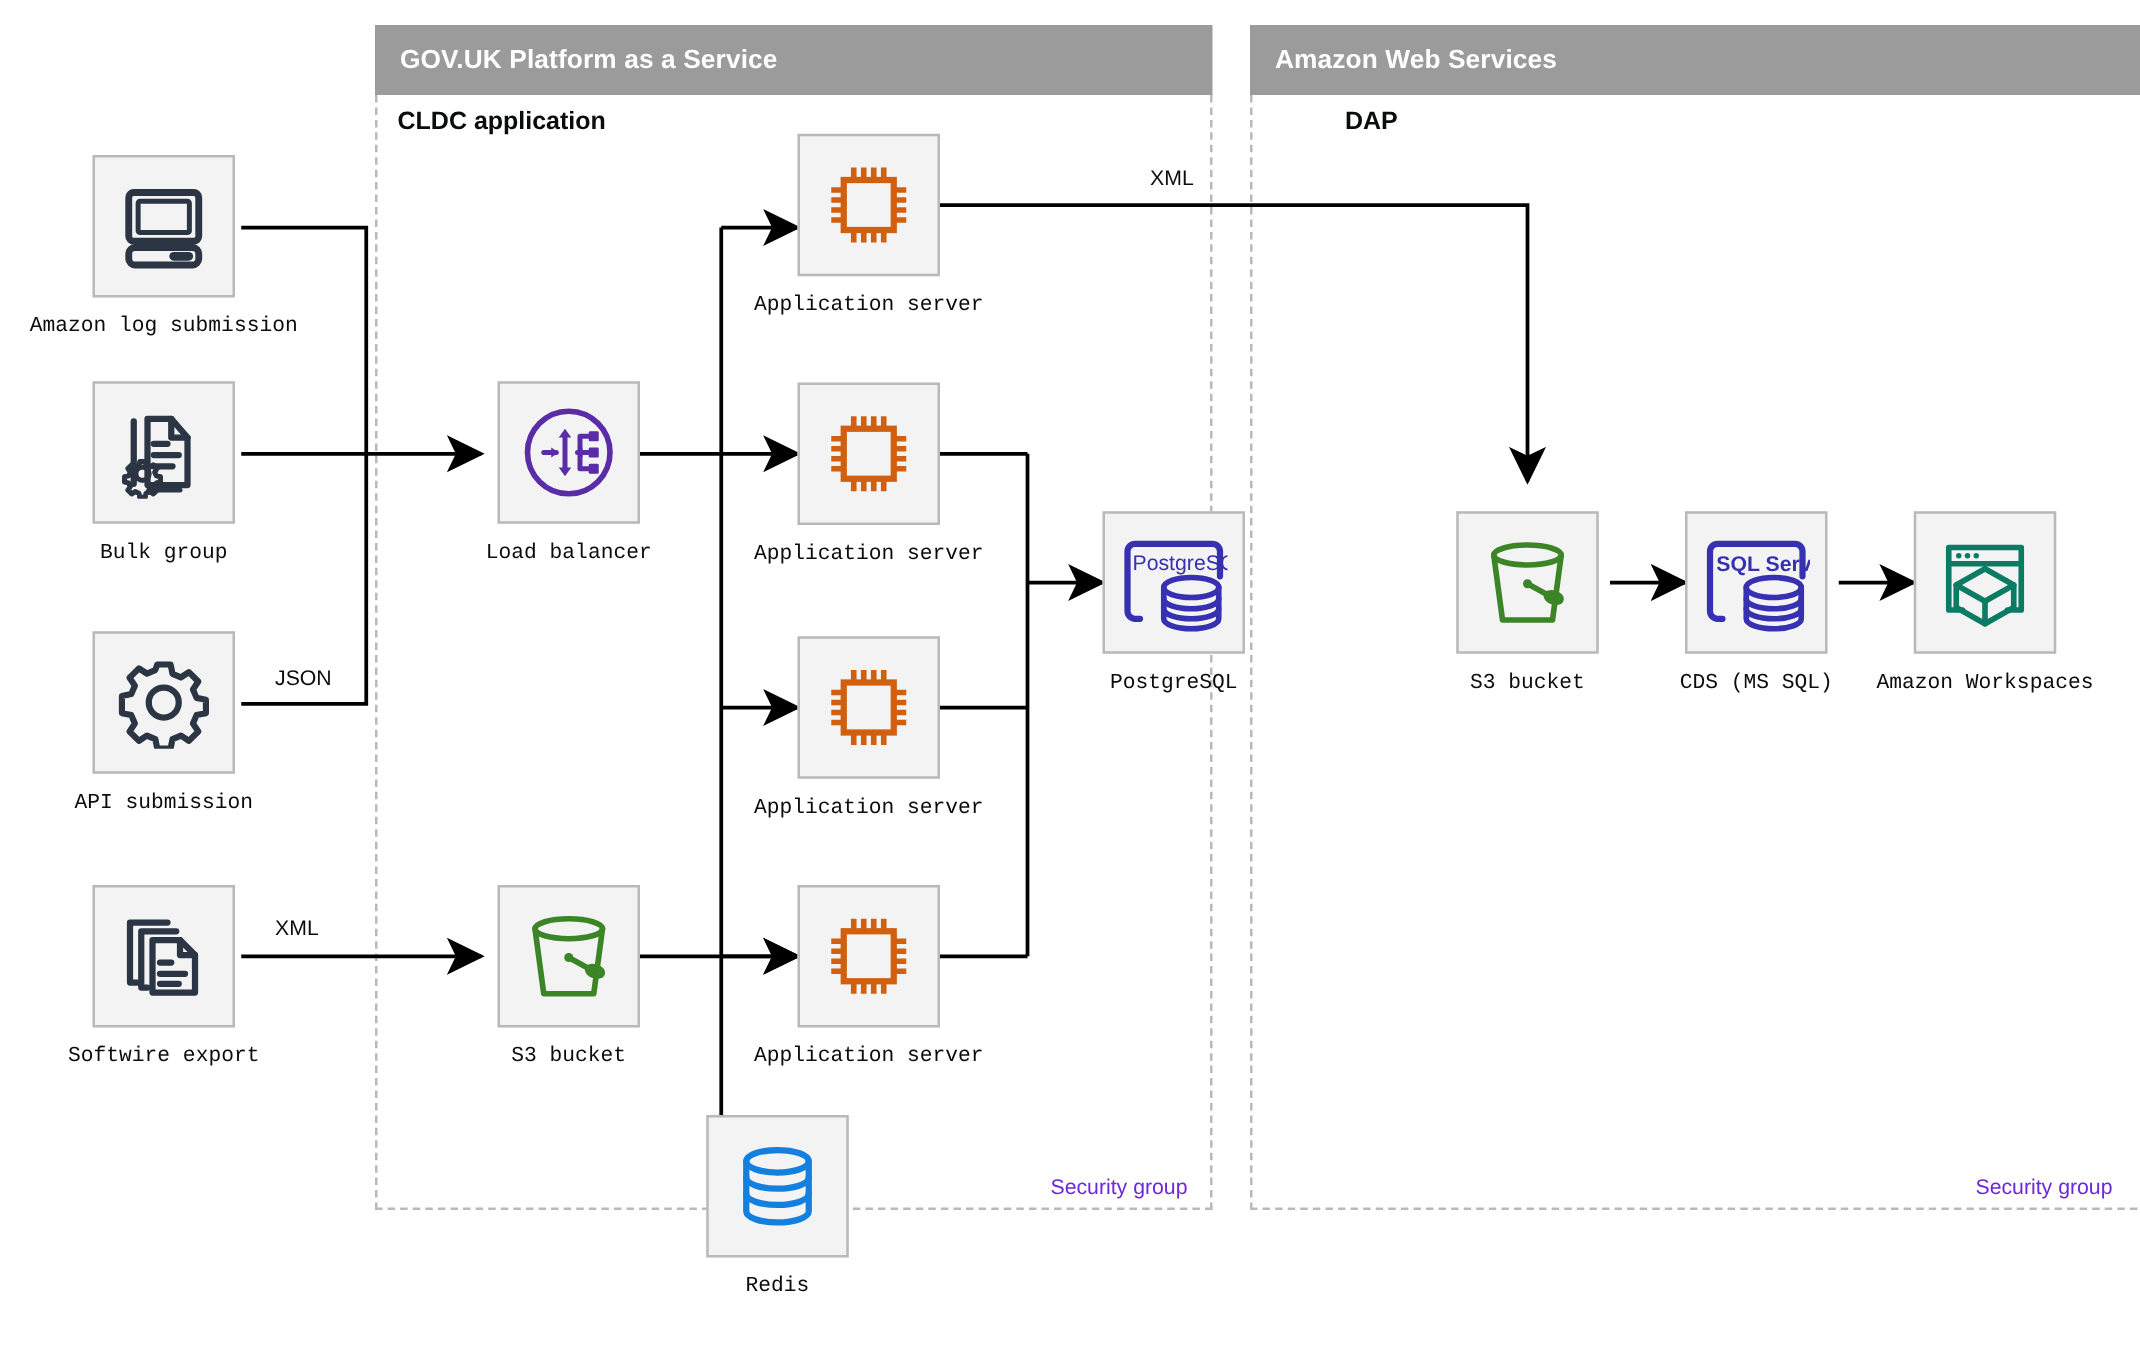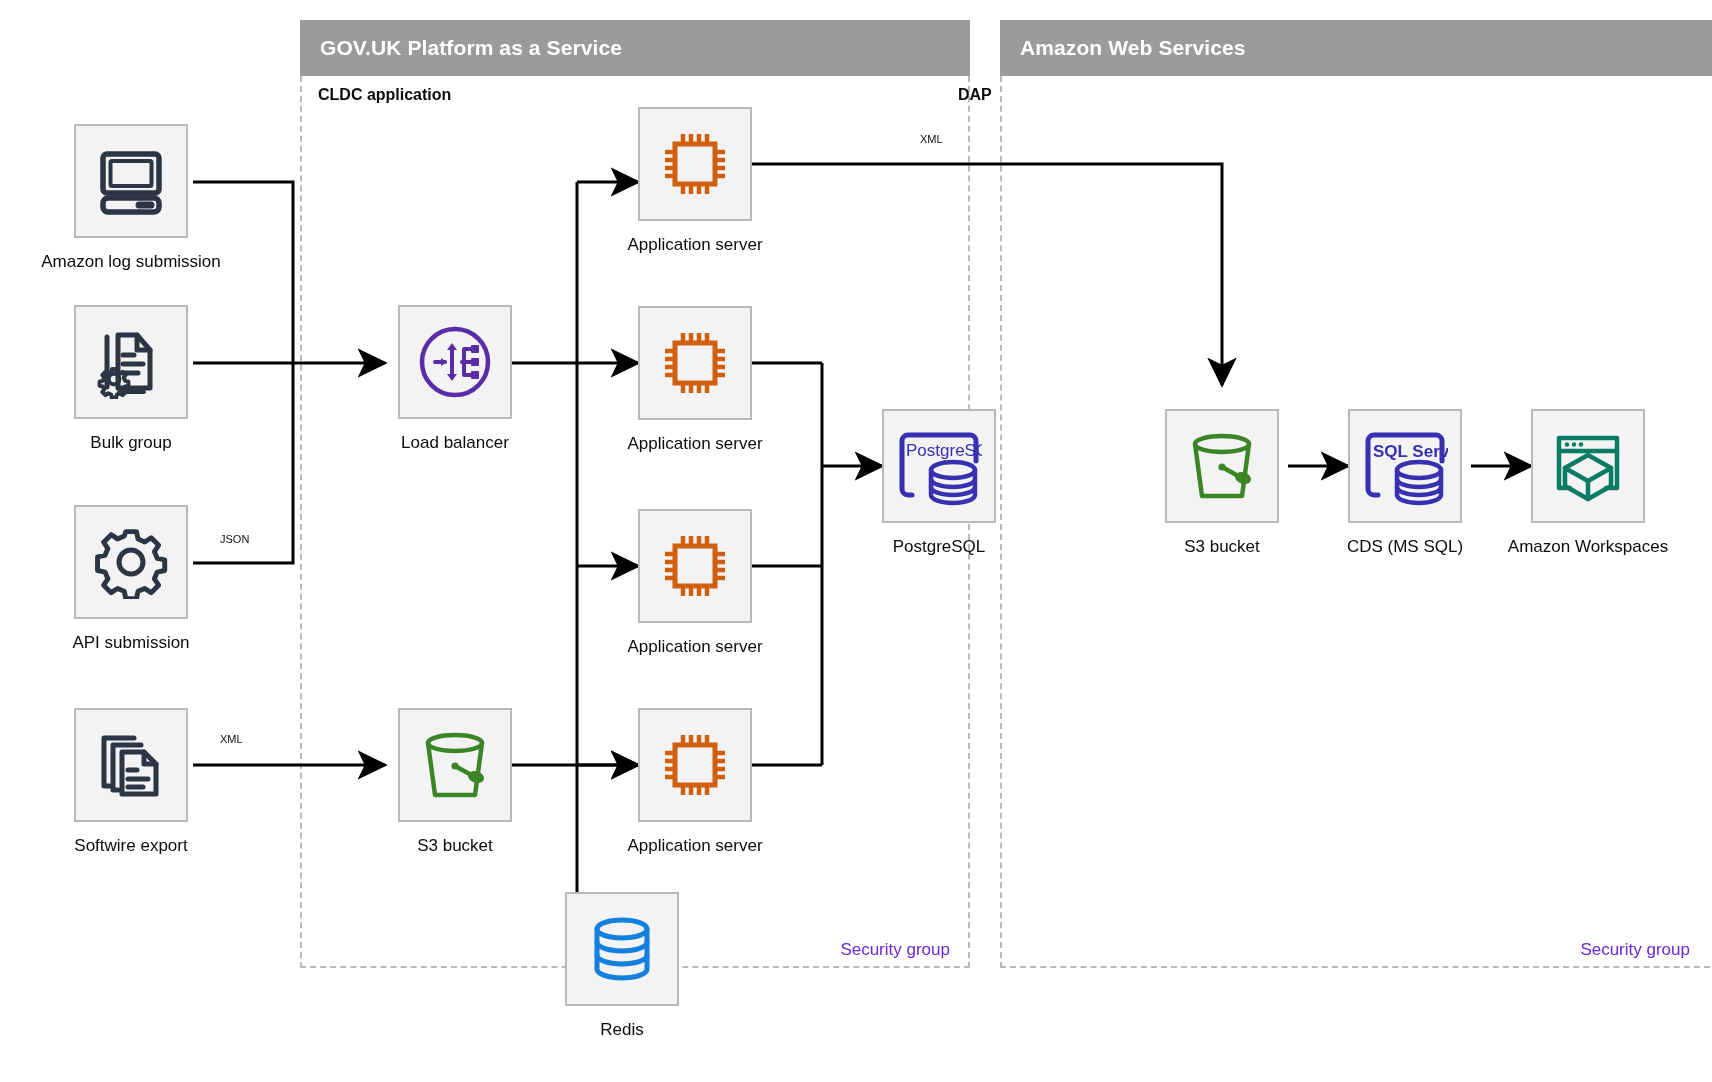--- a/index.html
+++ b/index.html
@@ -26,21 +26,21 @@
     letter-spacing:0.1px;
   }
   .group-dashed {
     position:absolute;
     border:2px dashed #b9b9b9;
     border-top:none;
     background:transparent;
   }
   .group-sublabel {
     position:absolute;
-    font-size:16px; font-weight:bold; color:#0b0c0c;
+    font-size:20px; font-weight:bold; color:#0b0c0c;
   }
   .secgroup-label {
     position:absolute;
     font-size:17px; color:#6d28d9;
     text-align:right;
   }
 
   .node { position:absolute; }
   .node .tile {
     width:114px; height:114px;
@@ -48,24 +48,25 @@
     border:2px solid #b9b9b9;
     display:flex; align-items:center; justify-content:center;
   }
   .node .caption {
     position:absolute;
     left:50%; transform:translateX(-50%);
     top:128px;
     white-space:nowrap;
     font-size:17px; color:#0b0c0c;
     text-align:right;
+    font-family:Liberation Mono, monospace;
   }
   .edge-label {
     position:absolute;
-    font-size:11px; color:#0b0c0c;
+    font-size:17px; color:#0b0c0c;
     background:#ffffff;
     padding:0 5px;
     white-space:nowrap;
   }
   svg.icon { display:block; }
 </style>
 </head>
 <body>
 
 <div id="canvas">
@@ -74,21 +75,21 @@
     <span>GOV.UK Platform as a Service</span>
   </div>
   <div class="group-dashed" style="left:300px; top:76px; width:670px; height:892px;"></div>
   <div class="group-sublabel" style="left:318px; top:86px;">CLDC application</div>
   <div class="secgroup-label" style="left:700px; top:940px; width:250px;">Security group</div>
 
   <div class="group-header" style="left:1000px; top:20px; width:760px; height:56px;">
     <span>Amazon Web Services</span>
   </div>
   <div class="group-dashed" style="left:1000px; top:76px; width:730px; height:892px; border-right:none;"></div>
-  <div class="group-sublabel" style="left:958px; top:86px;">DAP</div>
+  <div class="group-sublabel" style="left:1076px; top:86px;">DAP</div>
   <div class="secgroup-label" style="left:1440px; top:940px; width:250px;">Security group</div>
 
   <svg class="wires" viewBox="0 0 1712 1082">
     <defs>
       <marker id="arrow" viewBox="0 0 12 12" refX="10" refY="6" markerWidth="11" markerHeight="11" orient="auto-start-reverse">
         <path d="M 0 0.6 L 11 6 L 0 11.4 L 2.6 6 Z" fill="#000"></path>
       </marker>
     </defs>
     <g fill="none" stroke="#000000" stroke-width="3">
 

